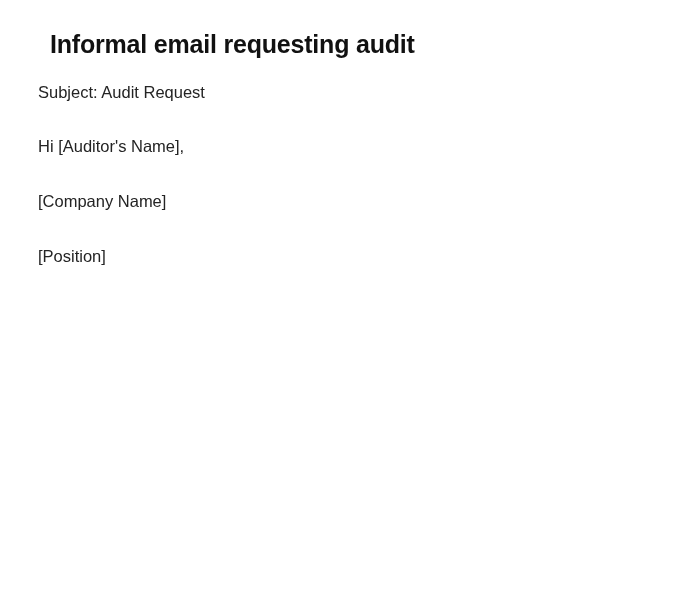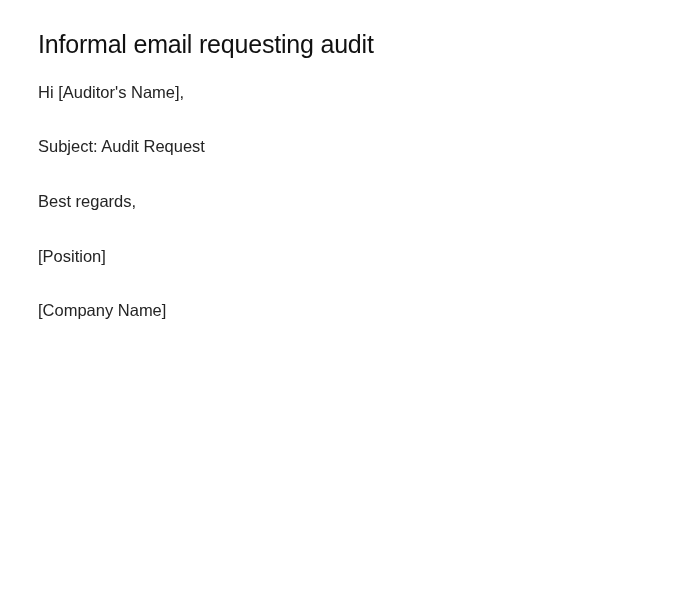--- a/index.html
+++ b/index.html
@@ -17,23 +17,23 @@
   .document {
     box-sizing: border-box;
     width: 700px;
     min-height: 606px;
     padding: 20px 38px 10px 38px;
     background: #ffffff;
   }
   .doc-title {
     font-size: 25px;
     line-height: 1.3;
-    font-weight: normal;
+    font-weight: bold;
     color: #111111;
-    margin: 8px 0 18px 0;
+    margin: 8px 0 18px 12px;
     letter-spacing: -0.2px;
   }
   .doc-paragraph {
     font-size: 16.5px;
     line-height: 1.62;
     color: #242424;
     margin: 0 0 28px 0;
     max-width: 600px;
     font-weight: 400;
   }
@@ -42,20 +42,19 @@
   }
 </style>
 </head>
 <body>
 
 <div class="document">
 
   <h1 class="doc-title">Informal email requesting audit</h1>
 
   <div class="doc-body">
+    <p class="doc-paragraph">Subject: Audit Request</p>
     <p class="doc-paragraph">Hi [Auditor's Name],</p>
-    <p class="doc-paragraph">Subject: Audit Request</p>
-    <p class="doc-paragraph">Best regards,</p>
+    <p class="doc-paragraph">[Company Name]</p>
     <p class="doc-paragraph">[Position]</p>
-    <p class="doc-paragraph">[Company Name]</p>
   </div>
 
 </div>
 
 </body></html>

